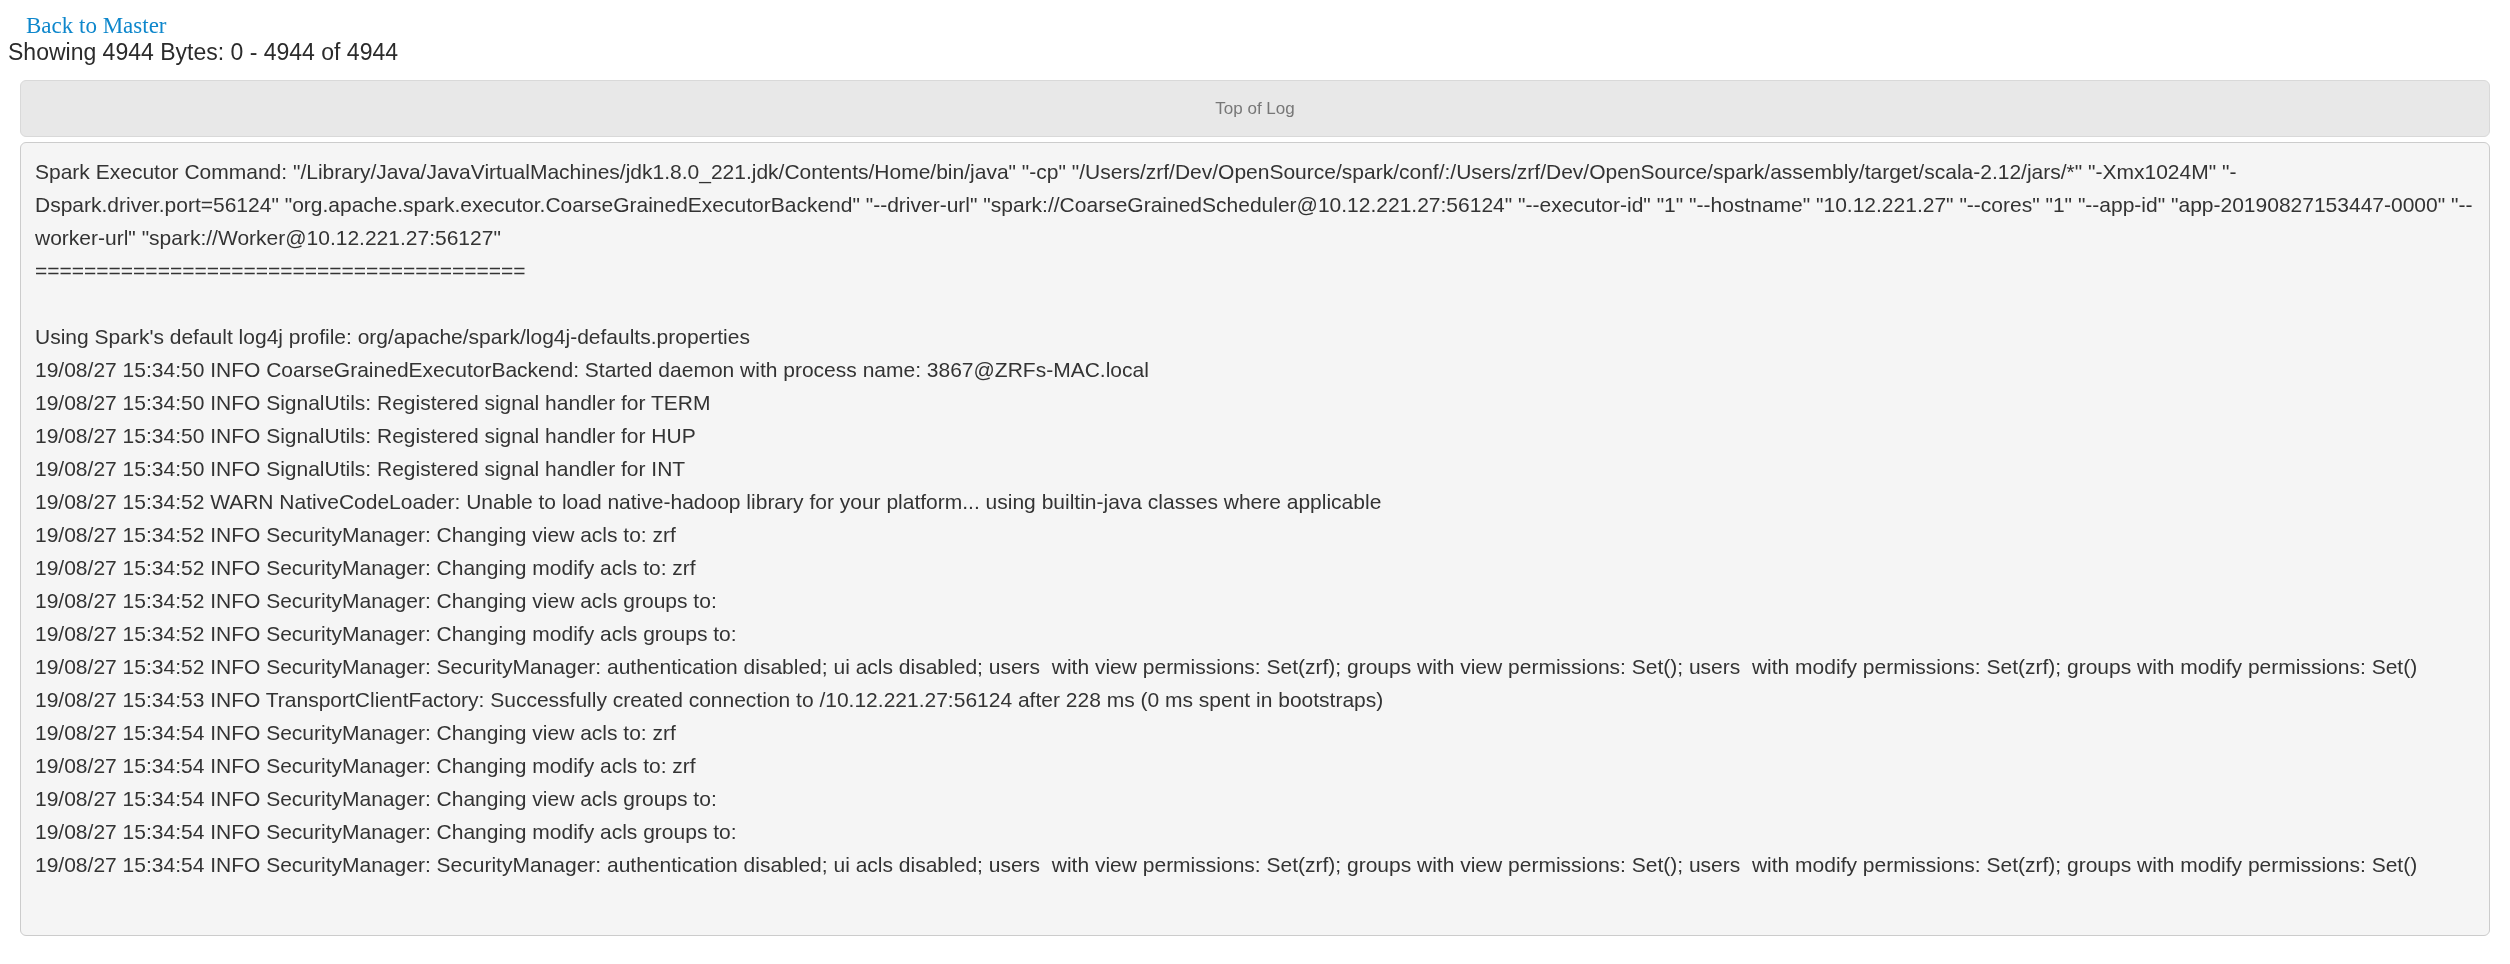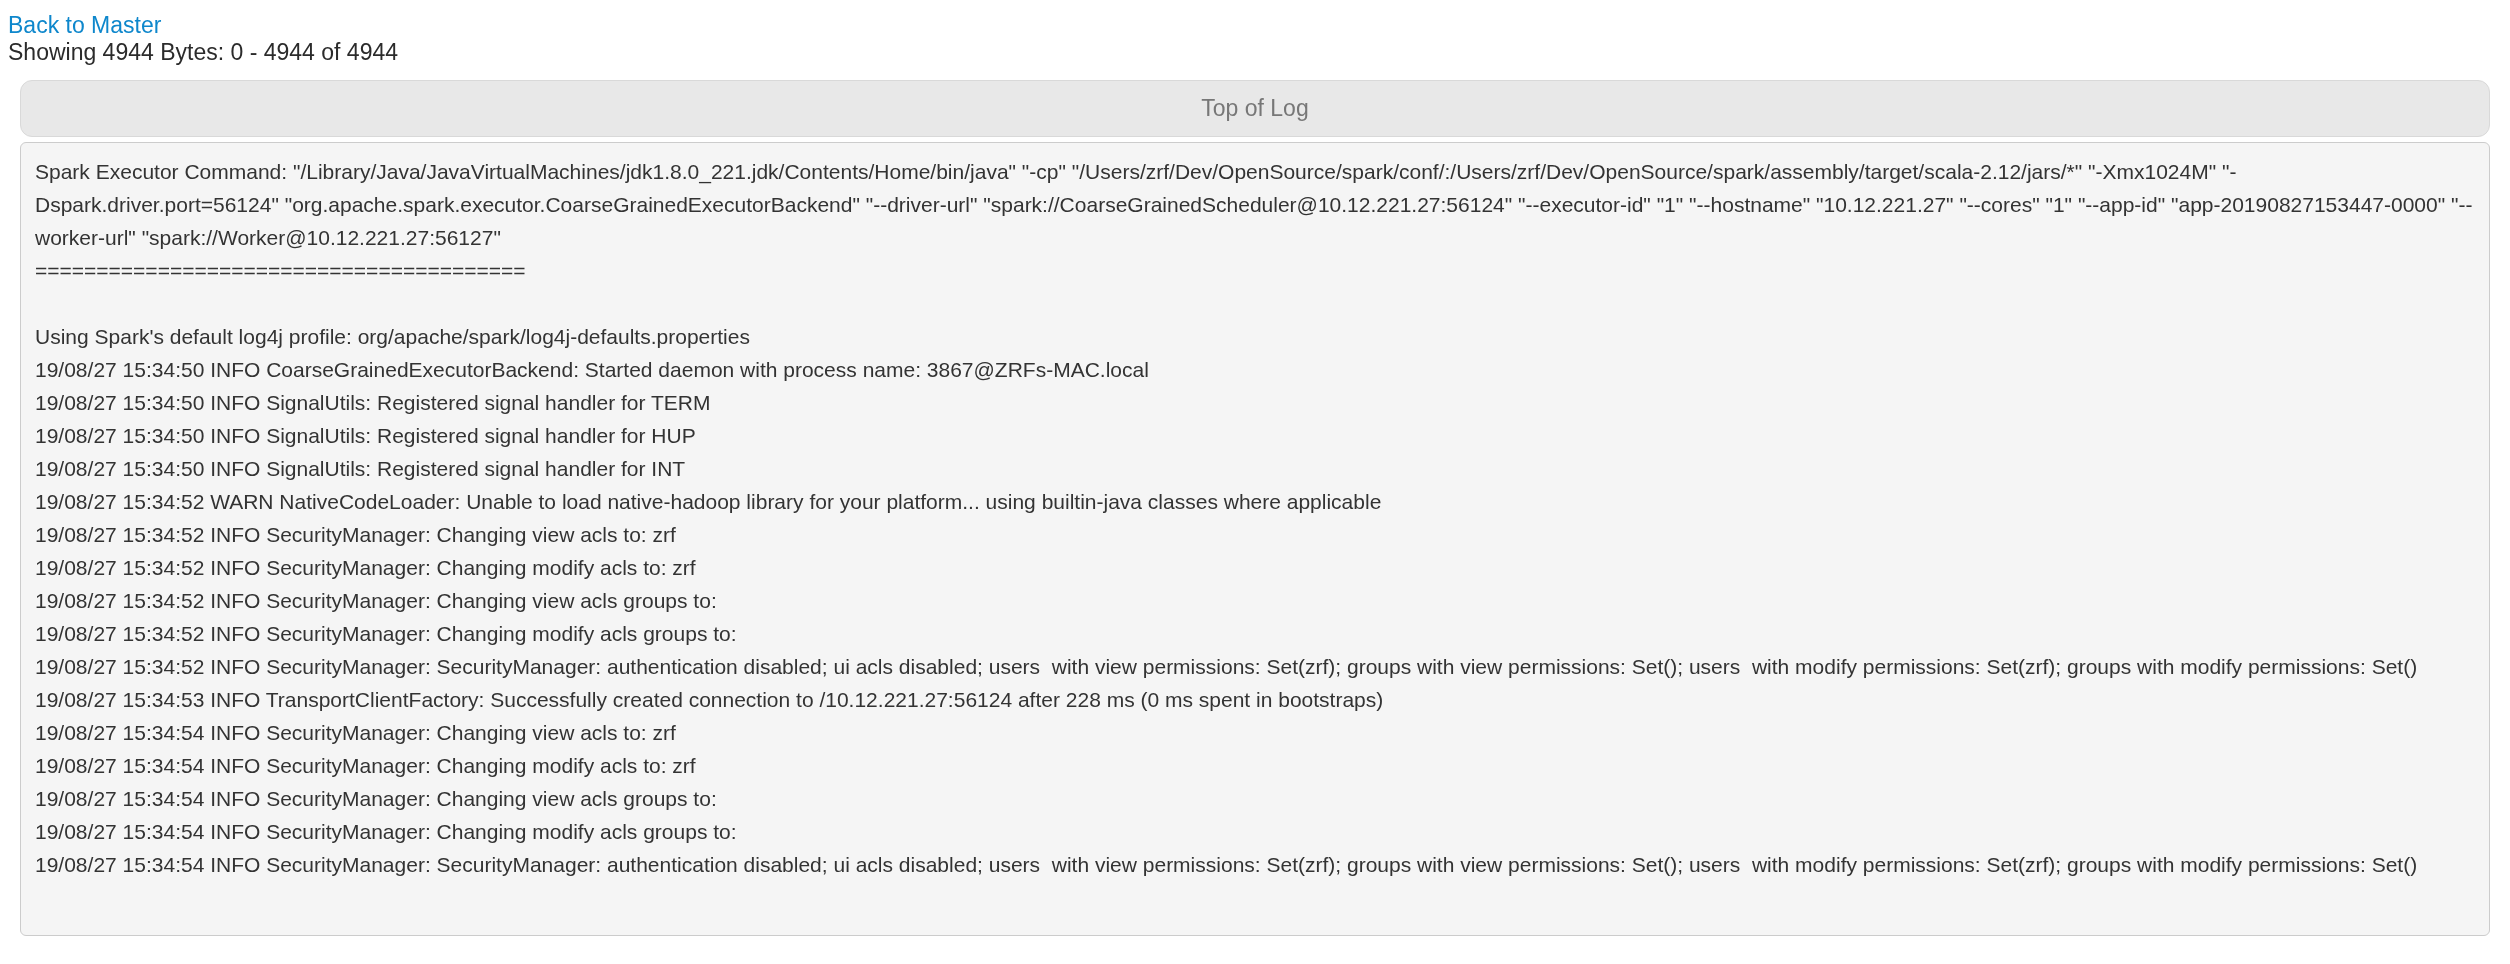--- a/index.html
+++ b/index.html
@@ -15,41 +15,42 @@
   html,body{
     margin:0;padding:0;
     width:2510px;height:964px;
     overflow:hidden;
     background:#ffffff;
     font-family:"Liberation Sans","DejaVu Sans",sans-serif;
   }
   .page{padding:12px 8px 0 8px;}
   .back-link{
     display:inline-block;
-    margin-left:0;
+    margin-left:18px;
     color:var(--link);
     font-size:23px;
     line-height:27px;
     text-decoration:none;
     cursor:pointer;
+    font-family:Liberation Serif, serif;
   }
   .byte-range{
     font-size:23px;
     line-height:27px;
     color:var(--page-text);
   }
   .log-area{margin:14px 12px 0 12px;}
   .log-header{
     box-sizing:border-box;
     background:var(--header-bg);
     border:1px solid var(--header-border);
-    border-radius:12px;
+    border-radius:6px;
     color:var(--header-text);
     text-align:center;
-    font-size:23px;
+    font-size:17px;
     line-height:27px;
     padding:14px 0;
   }
   .log-content{
     box-sizing:border-box;
     margin:5px 0 0 0;
     background:var(--log-bg);
     border:1px solid var(--log-border);
     border-radius:6px;
     padding:12px 14px;

